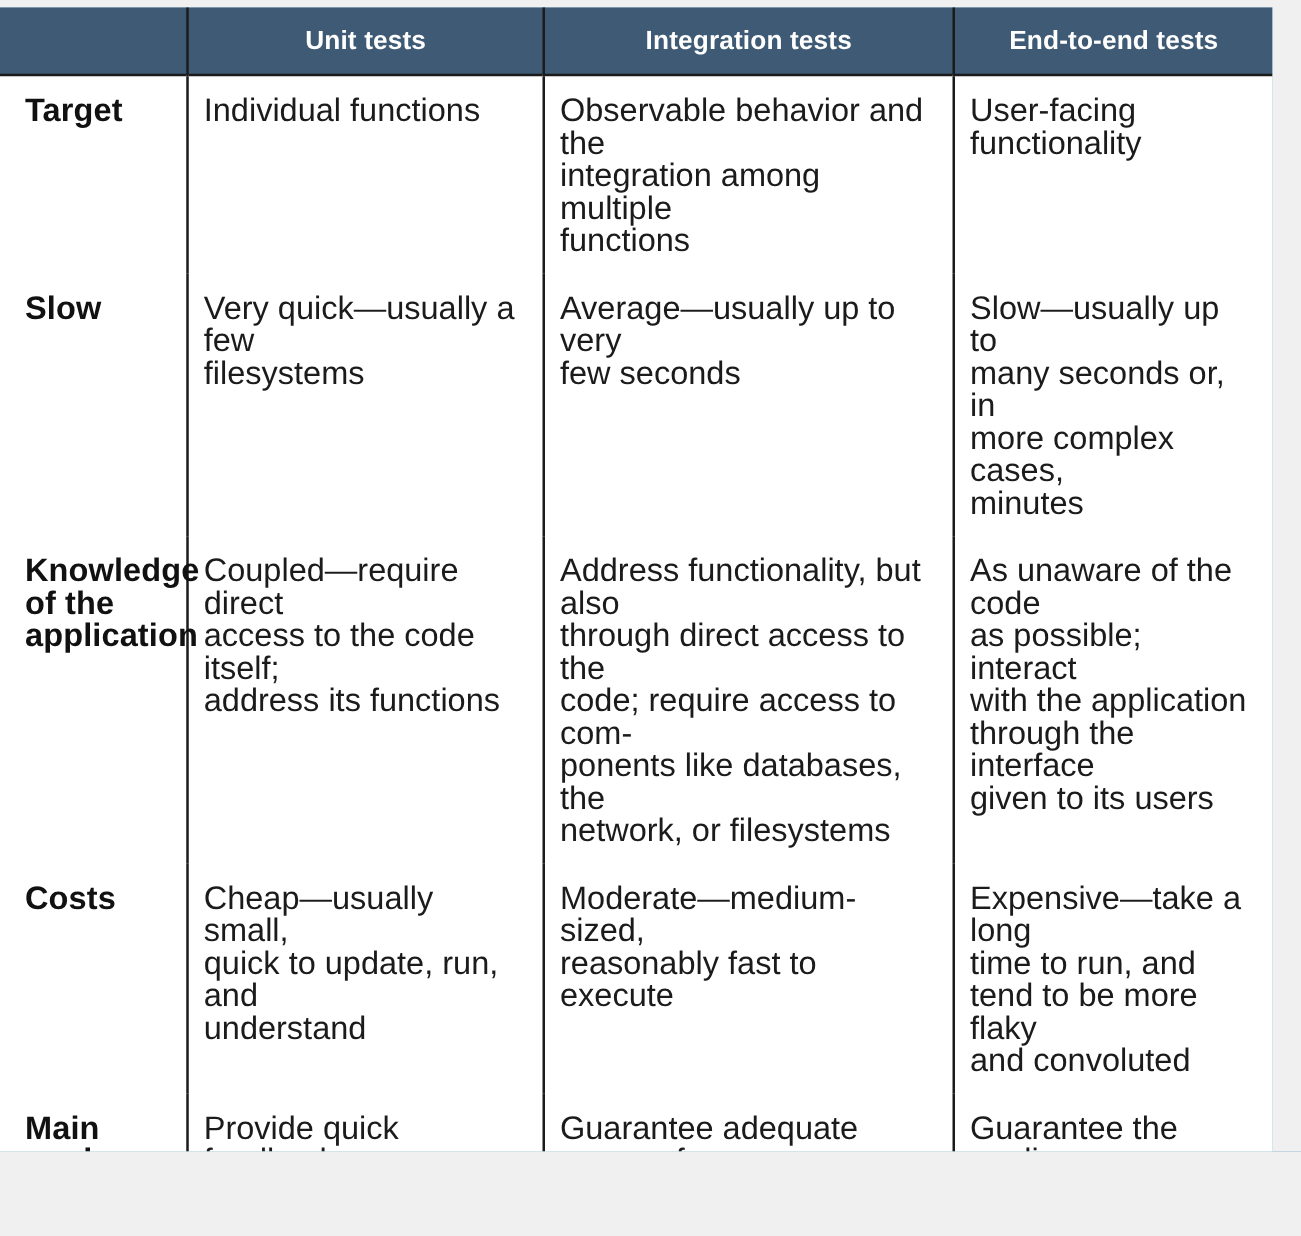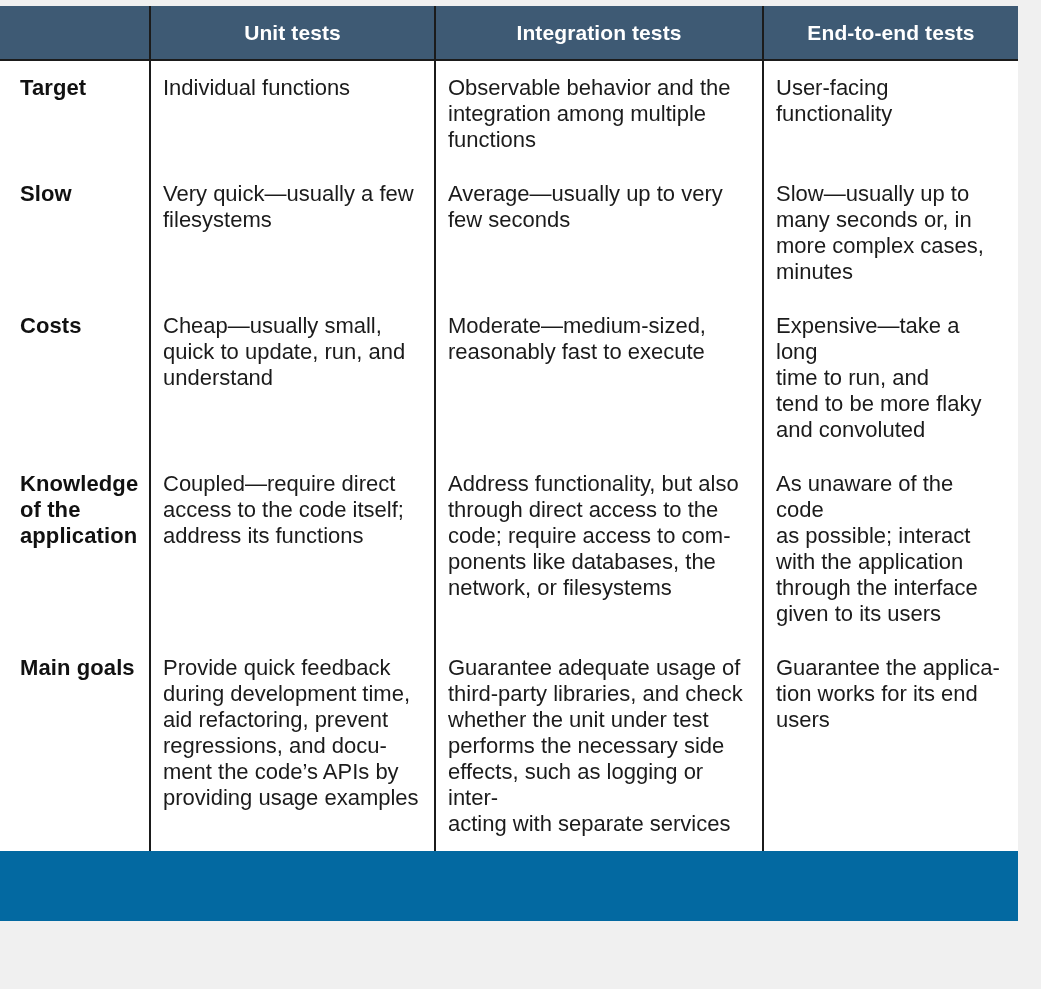--- a/index.html
+++ b/index.html
@@ -55,21 +55,21 @@
   thead th.blank-head {
     background: #3e5a74;
   }
 
   thead th.divided {
     border-left: 2px solid #1b1b1b;
   }
 
   tbody td {
     vertical-align: top;
-    font-size: 22px;
+    font-size: 26px;
     line-height: 26px;
     color: #1b1b1b;
     padding: 14px 14px 14px 16px;
     background: #ffffff;
   }
 
   tbody td.rowlabel {
     font-weight: bold;
     padding-left: 20px;
     padding-right: 6px;
@@ -175,41 +175,20 @@
 many seconds or, in
 more complex cases,
 minutes</span>
           </td>
         </tr>
 
 
 
         <tr>
           <td class="rowlabel">
-            <span class="label-text">Costs</span>
-          </td>
-          <td class="divided">
-            <span class="cell-text">Cheap—usually small,
-quick to update, run, and
-understand</span>
-          </td>
-          <td class="divided">
-            <span class="cell-text">Moderate—medium-sized,
-reasonably fast to execute</span>
-          </td>
-          <td class="divided">
-            <span class="cell-text">Expensive—take a long
-time to run, and
-tend to be more flaky
-and convoluted</span>
-          </td>
-        </tr>
-
-        <tr>
-          <td class="rowlabel">
             <span class="label-text">Knowledge
 of the
 application</span>
           </td>
           <td class="divided">
             <span class="cell-text">Coupled—require direct
 access to the code itself;
 address its functions</span>
           </td>
           <td class="divided">
@@ -218,20 +197,41 @@
 code; require access to com-
 ponents like databases, the
 network, or filesystems</span>
           </td>
           <td class="divided">
             <span class="cell-text">As unaware of the code
 as possible; interact
 with the application
 through the interface
 given to its users</span>
+          </td>
+        </tr>
+
+        <tr>
+          <td class="rowlabel">
+            <span class="label-text">Costs</span>
+          </td>
+          <td class="divided">
+            <span class="cell-text">Cheap—usually small,
+quick to update, run, and
+understand</span>
+          </td>
+          <td class="divided">
+            <span class="cell-text">Moderate—medium-sized,
+reasonably fast to execute</span>
+          </td>
+          <td class="divided">
+            <span class="cell-text">Expensive—take a long
+time to run, and
+tend to be more flaky
+and convoluted</span>
           </td>
         </tr>
 
         <tr>
           <td class="rowlabel">
             <span class="label-text">Main goals</span>
           </td>
           <td class="divided">
             <span class="cell-text">Provide quick feedback
 during development time,

